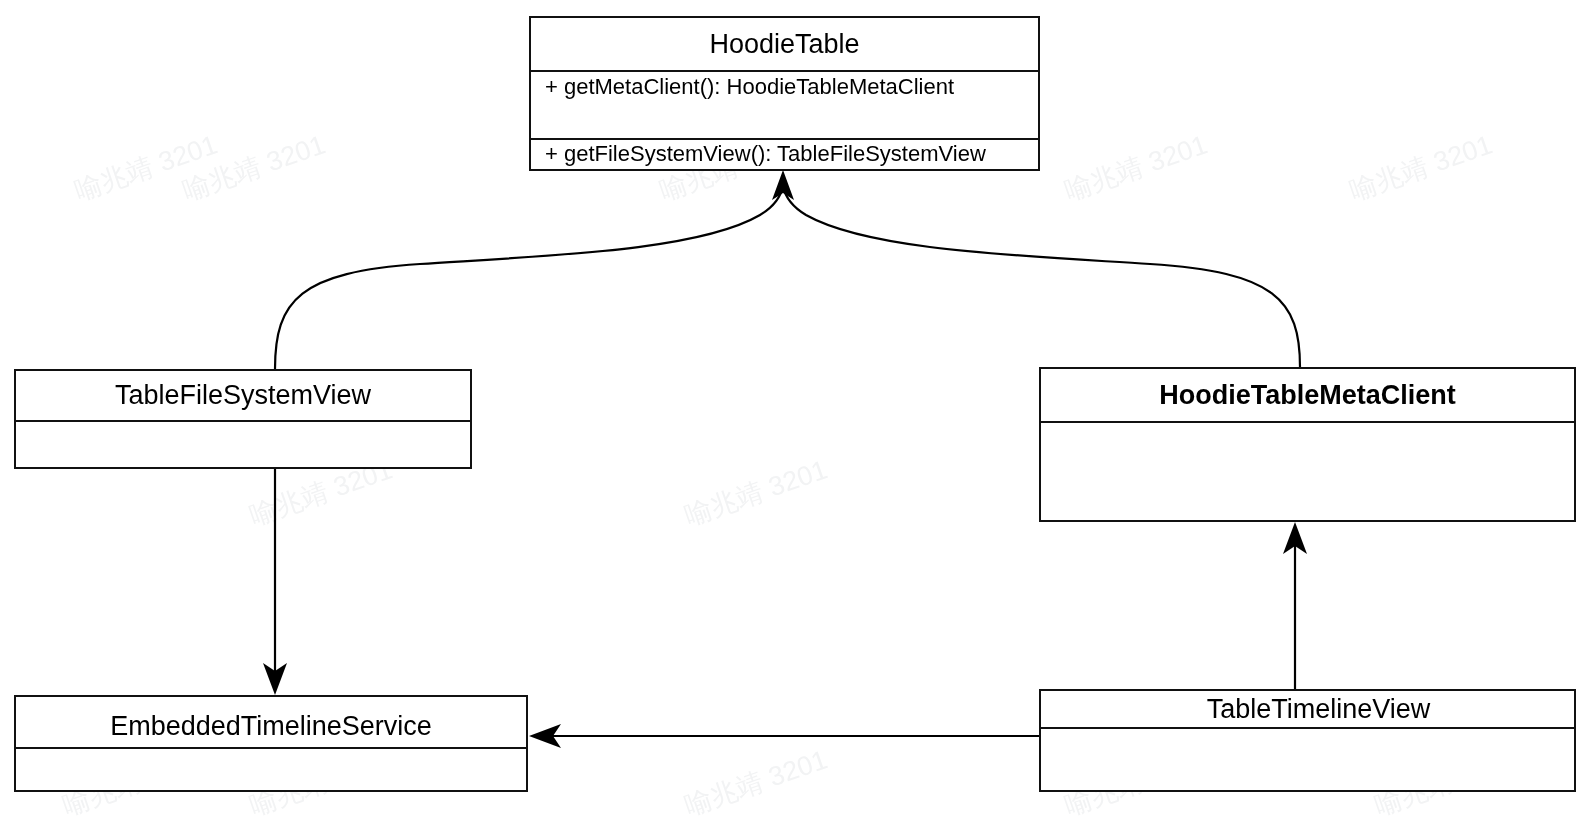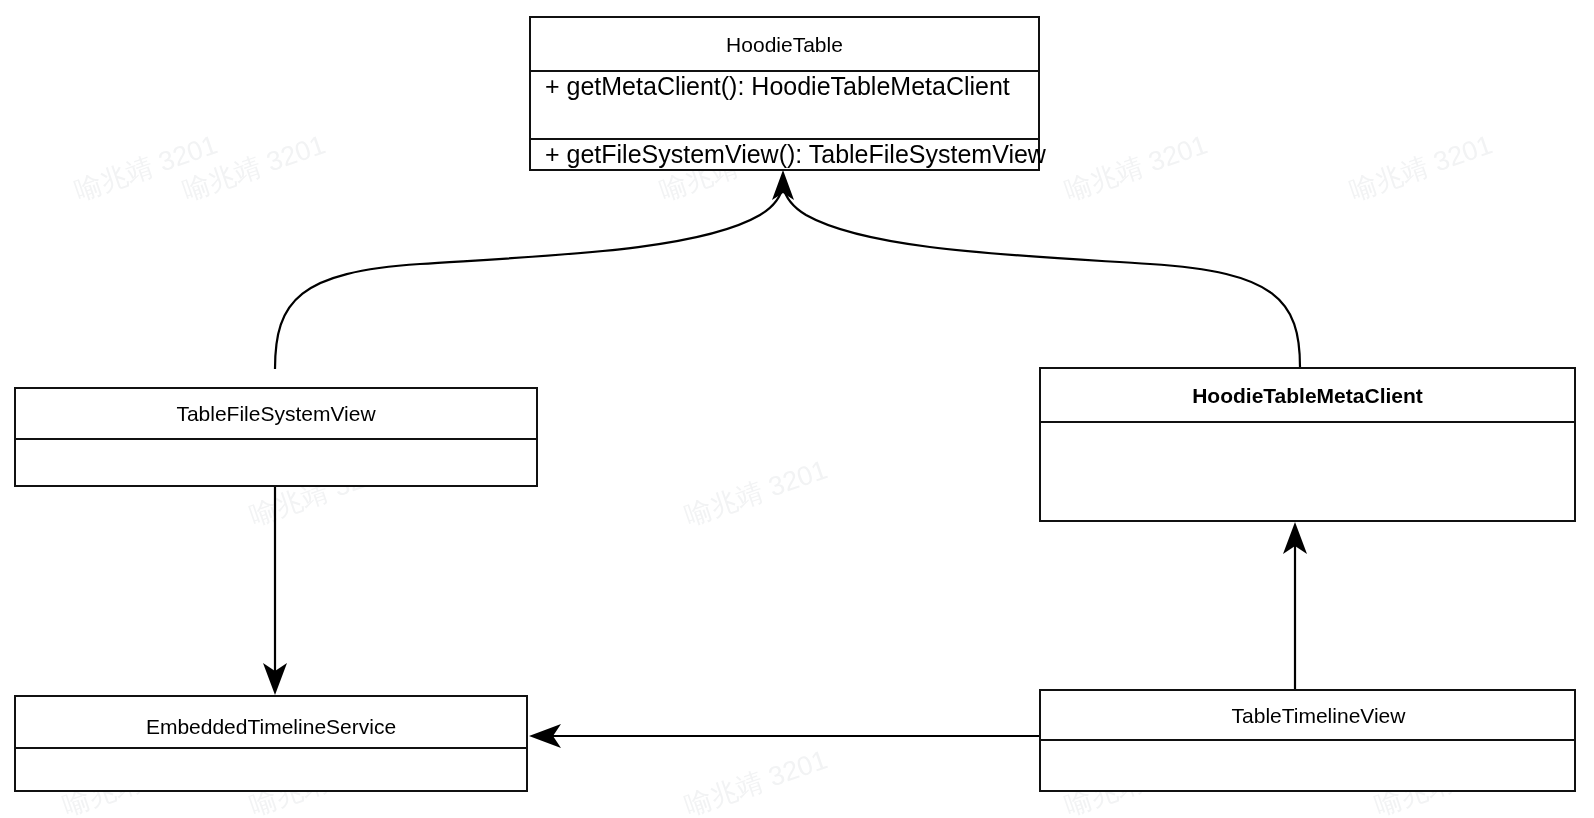--- a/index.html
+++ b/index.html
@@ -55,41 +55,41 @@
     background: #ffffff;
     border: 2px solid #111111;
     z-index: 2;
     display: flex;
     flex-direction: column;
   }
   .uml-class-name {
     box-sizing: border-box;
     text-align: center;
     color: #000000;
-    font-size: 21px;
+    font-size: 27px;
     line-height: 1;
     display: flex;
     align-items: center;
     justify-content: center;
     white-space: nowrap;
   }
   .uml-divider {
     height: 0;
     border-top: 2px solid #111111;
   }
   .uml-members {
     box-sizing: border-box;
     display: flex;
     flex-direction: column;
     flex: 1 1 auto;
   }
   .uml-member {
     box-sizing: border-box;
     color: #000000;
-    font-size: 25px;
+    font-size: 22px;
     line-height: 1;
     padding-left: 14px;
     display: flex;
     align-items: center;
     white-space: nowrap;
     flex: 1 1 0;
   }
   .uml-member + .uml-member {
     border-top: 2px solid #111111;
     margin-top: 36px;
@@ -140,36 +140,36 @@
 
   <div class="uml-class" style="left:529px; top:16px; width:511px; height:155px;">
     <div class="uml-class-name" style="height:52px;">HoodieTable</div>
     <div class="uml-divider"></div>
     <div class="uml-members">
       <div class="uml-member">+ getMetaClient(): HoodieTableMetaClient</div>
       <div class="uml-member">+ getFileSystemView(): TableFileSystemView</div>
     </div>
   </div>
 
-  <div class="uml-class" style="left:14px; top:387px; width:524px; height:100px;">
+  <div class="uml-class" style="left:14px; top:369px; width:458px; height:100px;">
     <div class="uml-class-name" style="height:49px;">TableFileSystemView</div>
     <div class="uml-divider"></div>
     <div class="uml-members empty"></div>
   </div>
 
   <div class="uml-class" style="left:1039px; top:367px; width:537px; height:155px;">
     <div class="uml-class-name" style="height:52px;font-weight:bold;">HoodieTableMetaClient</div>
     <div class="uml-divider"></div>
   </div>
 
   <div class="uml-class" style="left:14px; top:695px; width:514px; height:97px;">
     <div class="uml-class-name" style="height:42px;margin-top:8px;">EmbeddedTimelineService</div>
     <div class="uml-divider"></div>
     <div class="uml-members empty"></div>
   </div>
 
   <div class="uml-class" style="left:1039px; top:689px; width:537px; height:103px;">
-    <div class="uml-class-name" style="height:48px;margin-left:22px;">TableTimelineView</div>
+    <div class="uml-class-name" style="height:36px;margin-left:22px;">TableTimelineView</div>
     <div class="uml-divider"></div>
     <div class="uml-members empty"></div>
   </div>
 
 </div>
 
 </body></html>

